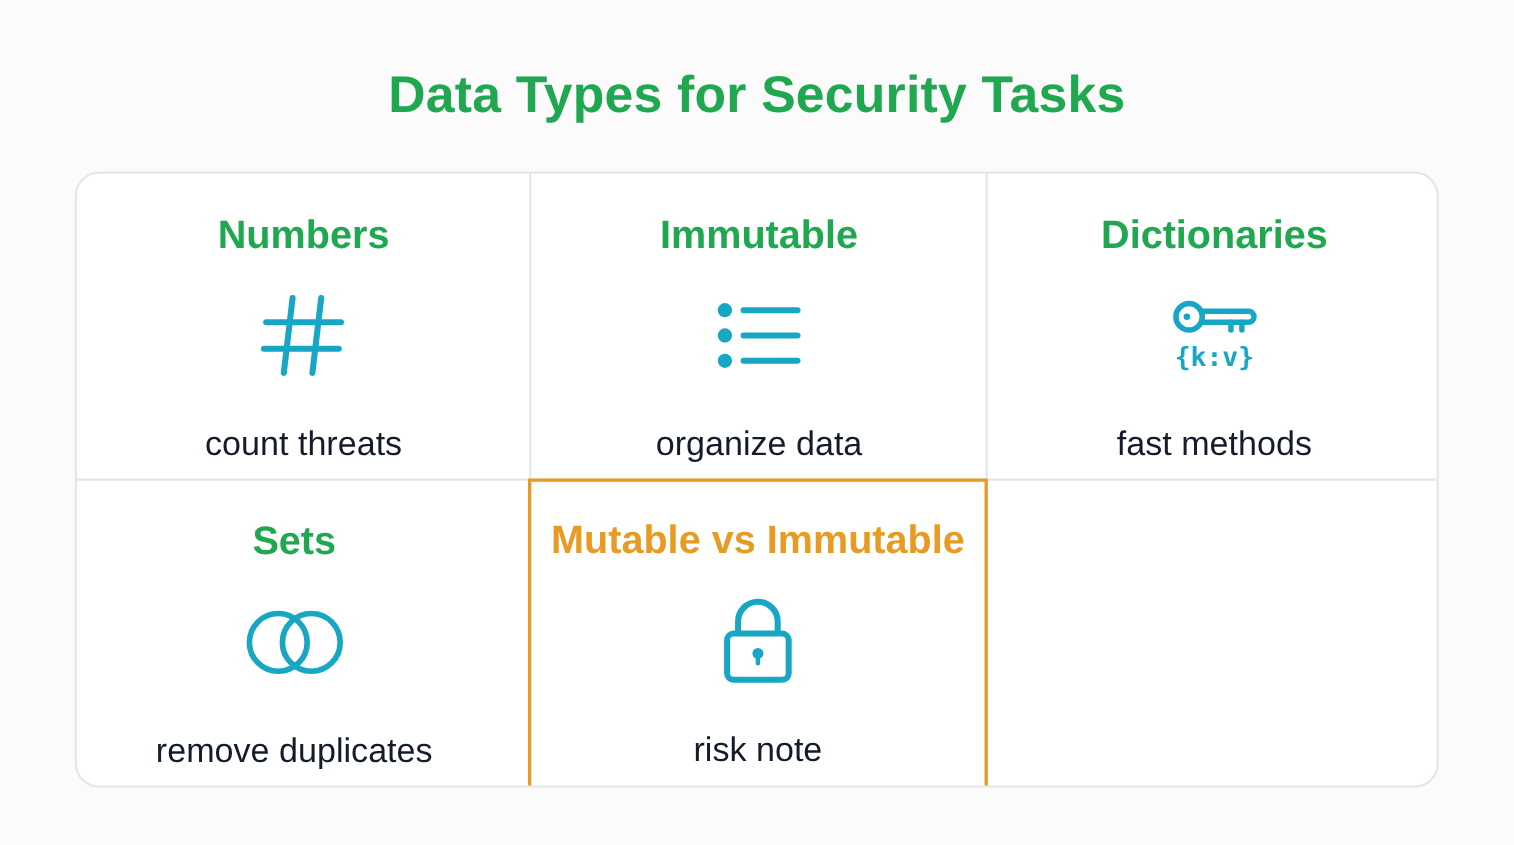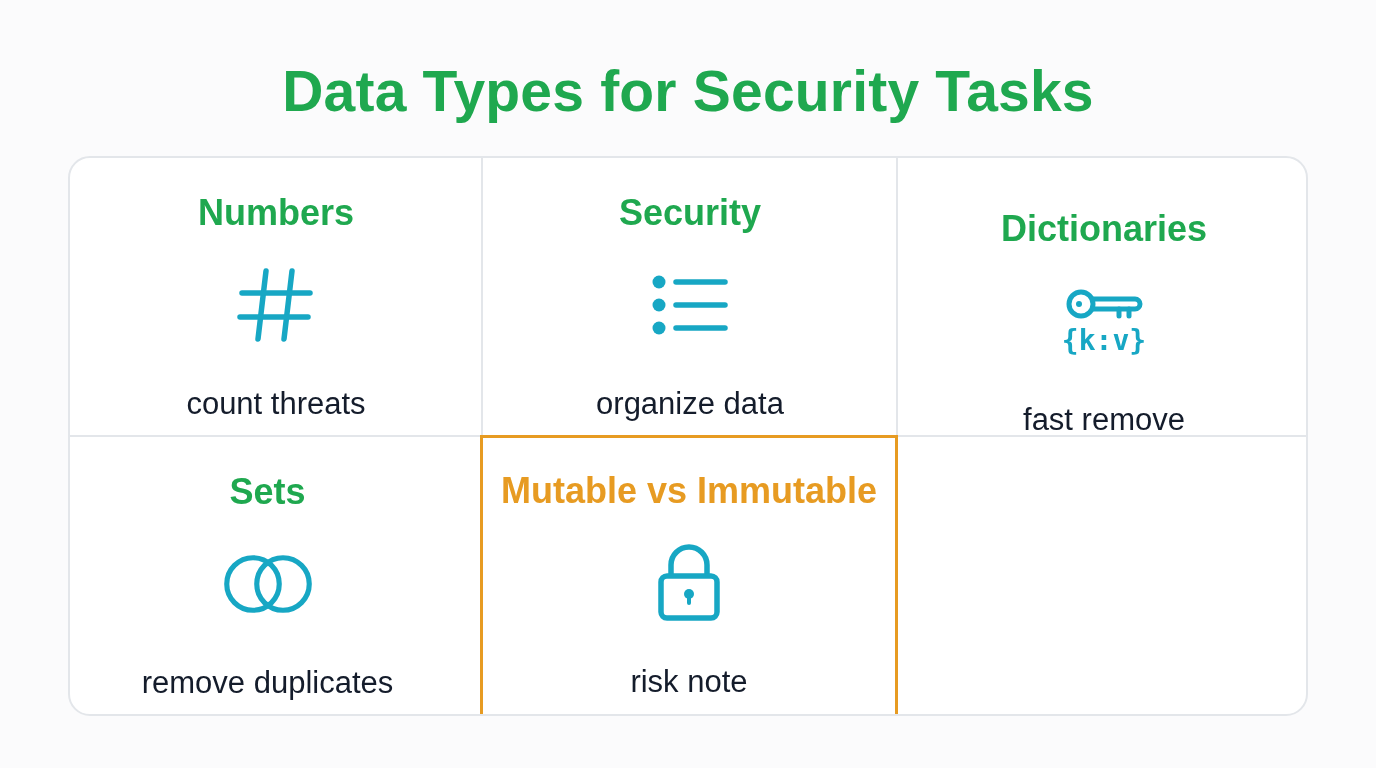--- a/index.html
+++ b/index.html
@@ -4,21 +4,21 @@
 <style>
   html, body { margin: 0; padding: 0; }
   body {
     width: 1376px; height: 768px; overflow: hidden;
     background: #fbfbfc;
     font-family: "Liberation Sans", "DejaVu Sans", sans-serif;
     position: relative;
   }
   .title {
     position: absolute; left: 0; top: 58px; width: 1376px;
-    text-align: center; font-weight: bold; font-size: 57px; color: #1fa84f;
+    text-align: center; font-weight: bold; font-size: 47px; color: #1fa84f;
     letter-spacing: 0.2px;
   }
   .grid {
     position: absolute; left: 68px; top: 156px; width: 1240px; height: 560px;
     background: #ffffff; border: 2px solid #e3e6ea; border-radius: 22px;
     box-sizing: border-box; overflow: hidden;
   }
   .vline { position: absolute; top: 0; bottom: 0; width: 2px; background: #e3e6ea; }
   .hline { position: absolute; left: 0; right: 0; height: 2px; background: #e3e6ea; }
   .cell {
@@ -53,47 +53,47 @@
         <line x1="30" y1="6" x2="22" y2="74"></line>
         <line x1="56" y1="6" x2="48" y2="74"></line>
         <line x1="6" y1="28" x2="74" y2="28"></line>
         <line x1="4" y1="52" x2="72" y2="52"></line>
       </svg>
     </div>
     <div class="desc">count threats</div>
   </div>
 
   <div class="cell" style="left:413px;top:0;width:414px;height:278px">
-    <div class="head">Security</div>
+    <div class="head">Immutable</div>
     <div class="icon">
       <svg width="80" height="70" viewBox="0 0 80 70" fill="#17a7c4" stroke="#17a7c4" stroke-width="5.5" stroke-linecap="round">
         <circle cx="9" cy="12" r="6.5" stroke="none"></circle>
         <circle cx="9" cy="35" r="6.5" stroke="none"></circle>
         <circle cx="9" cy="58" r="6.5" stroke="none"></circle>
         <line x1="26" y1="12" x2="75" y2="12"></line>
         <line x1="26" y1="35" x2="75" y2="35"></line>
         <line x1="26" y1="58" x2="75" y2="58"></line>
       </svg>
     </div>
     <div class="desc">organize data</div>
   </div>
 
-  <div class="cell" style="left:828px;top:16px;width:412px;height:278px">
+  <div class="cell" style="left:828px;top:0;width:412px;height:278px">
     <div class="head">Dictionaries</div>
     <div class="icon" style="flex-direction:column">
       <svg width="78" height="38" viewBox="0 0 78 38" fill="none" stroke="#17a7c4" stroke-width="5" stroke-linecap="round" stroke-linejoin="round">
         <circle cx="16" cy="17" r="12"></circle>
         <circle cx="14" cy="17" r="3" fill="#17a7c4" stroke="none"></circle>
         <path d="M28 12 H70 A5 5 0 0 1 70 22 H28"></path>
         <line x1="54" y1="22" x2="54" y2="29"></line>
         <line x1="64" y1="22" x2="64" y2="29"></line>
       </svg>
-      <div style="font-family:'DejaVu Sans Mono','Liberation Mono',monospace;font-weight:bold;font-size:28px;color:#17a7c4;line-height:28px;margin-top:2px">{k:v}</div>
+      <div style="font-family:'DejaVu Sans Mono','Liberation Mono',monospace;font-weight:bold;font-size:24px;color:#17a7c4;line-height:28px;margin-top:2px">{k:v}</div>
     </div>
-    <div class="desc">fast remove</div>
+    <div class="desc">fast methods</div>
   </div>
 
   <div class="cell" style="left:0;top:279px;width:395px;height:279px">
     <div class="head">Sets</div>
     <div class="icon">
       <svg width="96" height="66" viewBox="0 0 96 66" fill="none" stroke="#17a7c4" stroke-width="5.5">
         <circle cx="32" cy="33" r="28"></circle>
         <circle cx="64" cy="33" r="28"></circle>
       </svg>
     </div>

